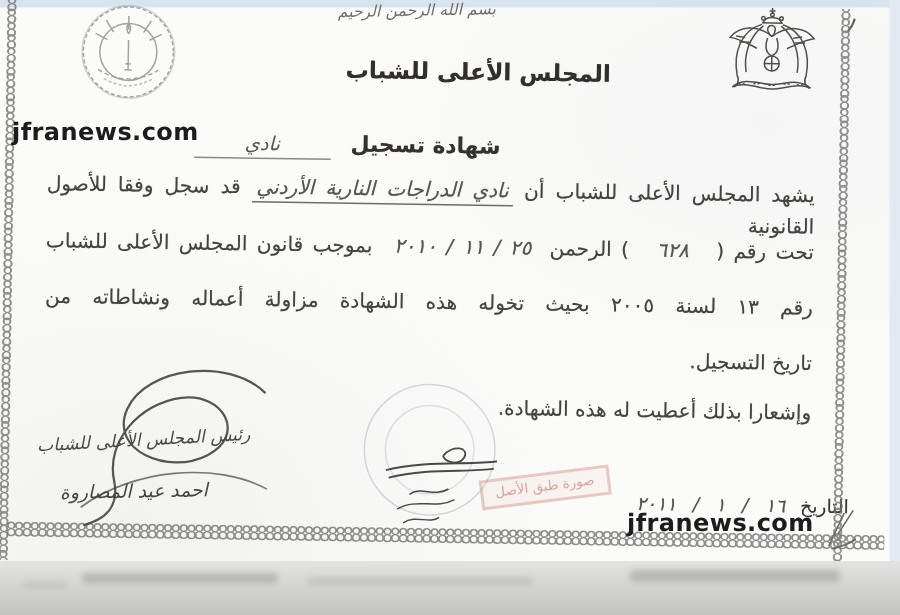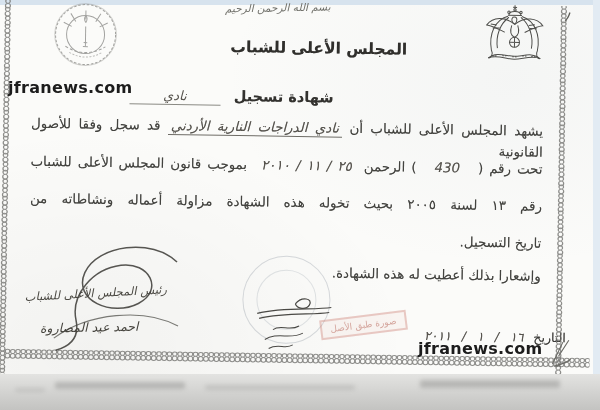--- a/index.html
+++ b/index.html
@@ -150,21 +150,21 @@
     </div>
 
     <div class="body-line bl1 just printed">
       <span>يشهد المجلس الأعلى للشباب أن</span>
       <span class="hw club-name">نادي الدراجات النارية الأردني</span>
       <span>قد سجل وفقا للأصول القانونية</span>
     </div>
 
     <div class="body-line bl2 just printed">
       <span>تحت رقم (</span>
-      <span class="hw reg-num">430</span>
+      <span class="hw reg-num">٦٢٨</span>
       <span>) الرحمن</span>
       <span class="hw reg-date">٢٥ / ١١ / ٢٠١٠</span>
       <span>بموجب قانون المجلس الأعلى للشباب</span>
     </div>
 
     <div class="body-line bl3 just printed">رقم ١٣ لسنة ٢٠٠٥ بحيث تخوله هذه الشهادة مزاولة أعماله ونشاطاته من</div>
     <div class="body-line bl4 printed">تاريخ التسجيل.</div>
     <div class="body-line bl5 printed">وإشعارا بذلك أعطيت له هذه الشهادة.</div>
 
     <svg class="pres-sig" width="170" height="115" viewBox="0 0 170 115">

